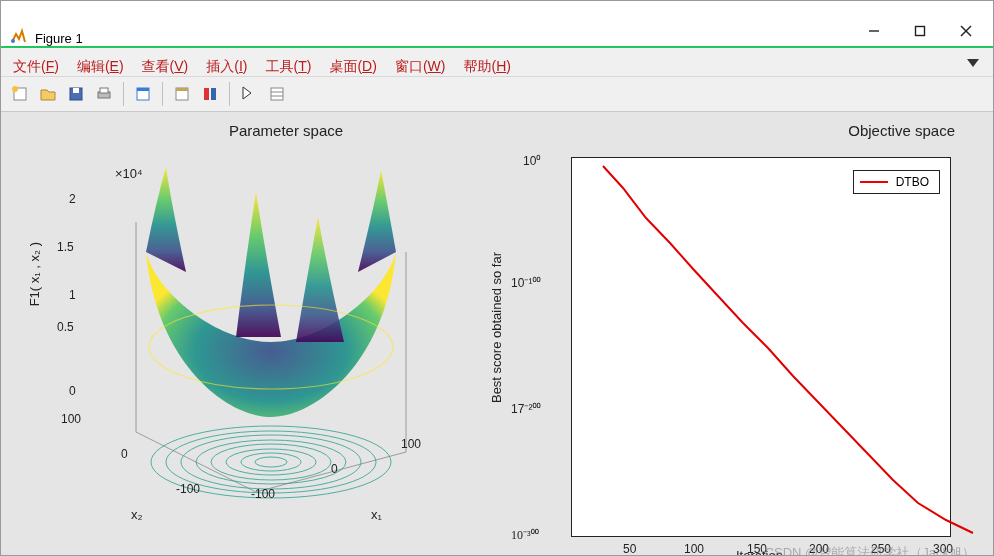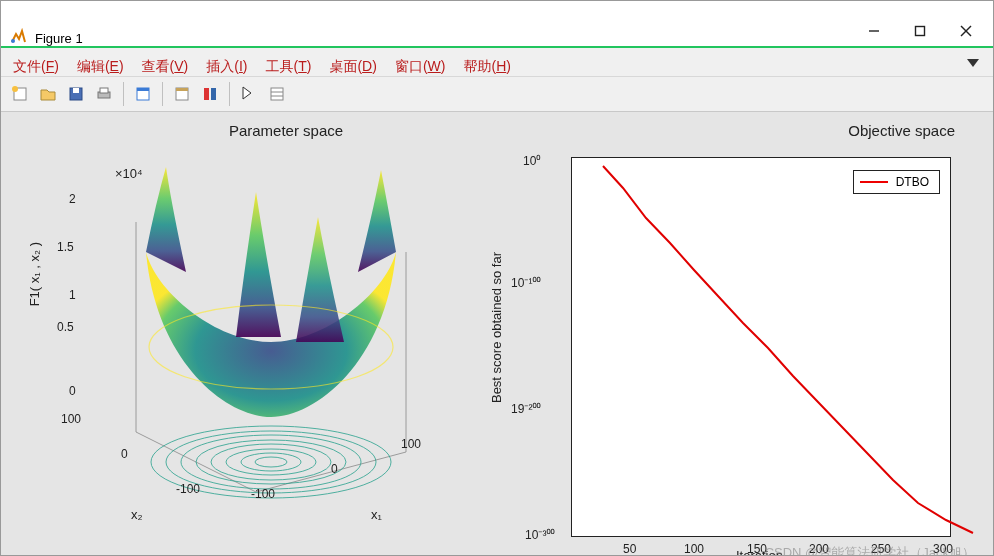--- a/index.html
+++ b/index.html
@@ -206,22 +206,22 @@
       <polyline fill="none" stroke="#e00000" stroke-width="2" points="5,8 25,30 48,60 72,85 96,112 120,138 145,165 170,190 195,218 220,244 245,270 270,296 295,322 320,345 348,362 375,375"></polyline>
     </svg>
     <div class="legend">
       <span class="swatch"></span>
       <span>DTBO</span>
     </div>
   </div>
 
   <span class="tick" style="left:522px; top:40px;">10⁰</span>
   <span class="tick" style="left:510px; top:162px;">10⁻¹⁰⁰</span>
-  <span class="tick" style="left:510px; top:288px;">19⁻²⁰⁰</span>
-  <span class="tick" style="left:524px; top:414px;">10⁻³⁰⁰</span>
+  <span class="tick" style="left:510px; top:288px;">17⁻²⁰⁰</span>
+  <span class="tick" style="left:510px; top:414px;font-family:Liberation Serif, serif;">10⁻³⁰⁰</span>
   <span class="axis-label ylabel-r" style="left:488px; top:140px;">Best score obtained so far</span>
 
   <span class="tick" style="left:622px; top:430px;">50</span>
   <span class="tick" style="left:683px; top:430px;">100</span>
   <span class="tick" style="left:746px; top:430px;">150</span>
   <span class="tick" style="left:808px; top:430px;">200</span>
   <span class="tick" style="left:870px; top:430px;">250</span>
   <span class="tick" style="left:932px; top:430px;">300</span>
   <span class="axis-label" style="left:735px; top:436px;">Iteration</span>
 

